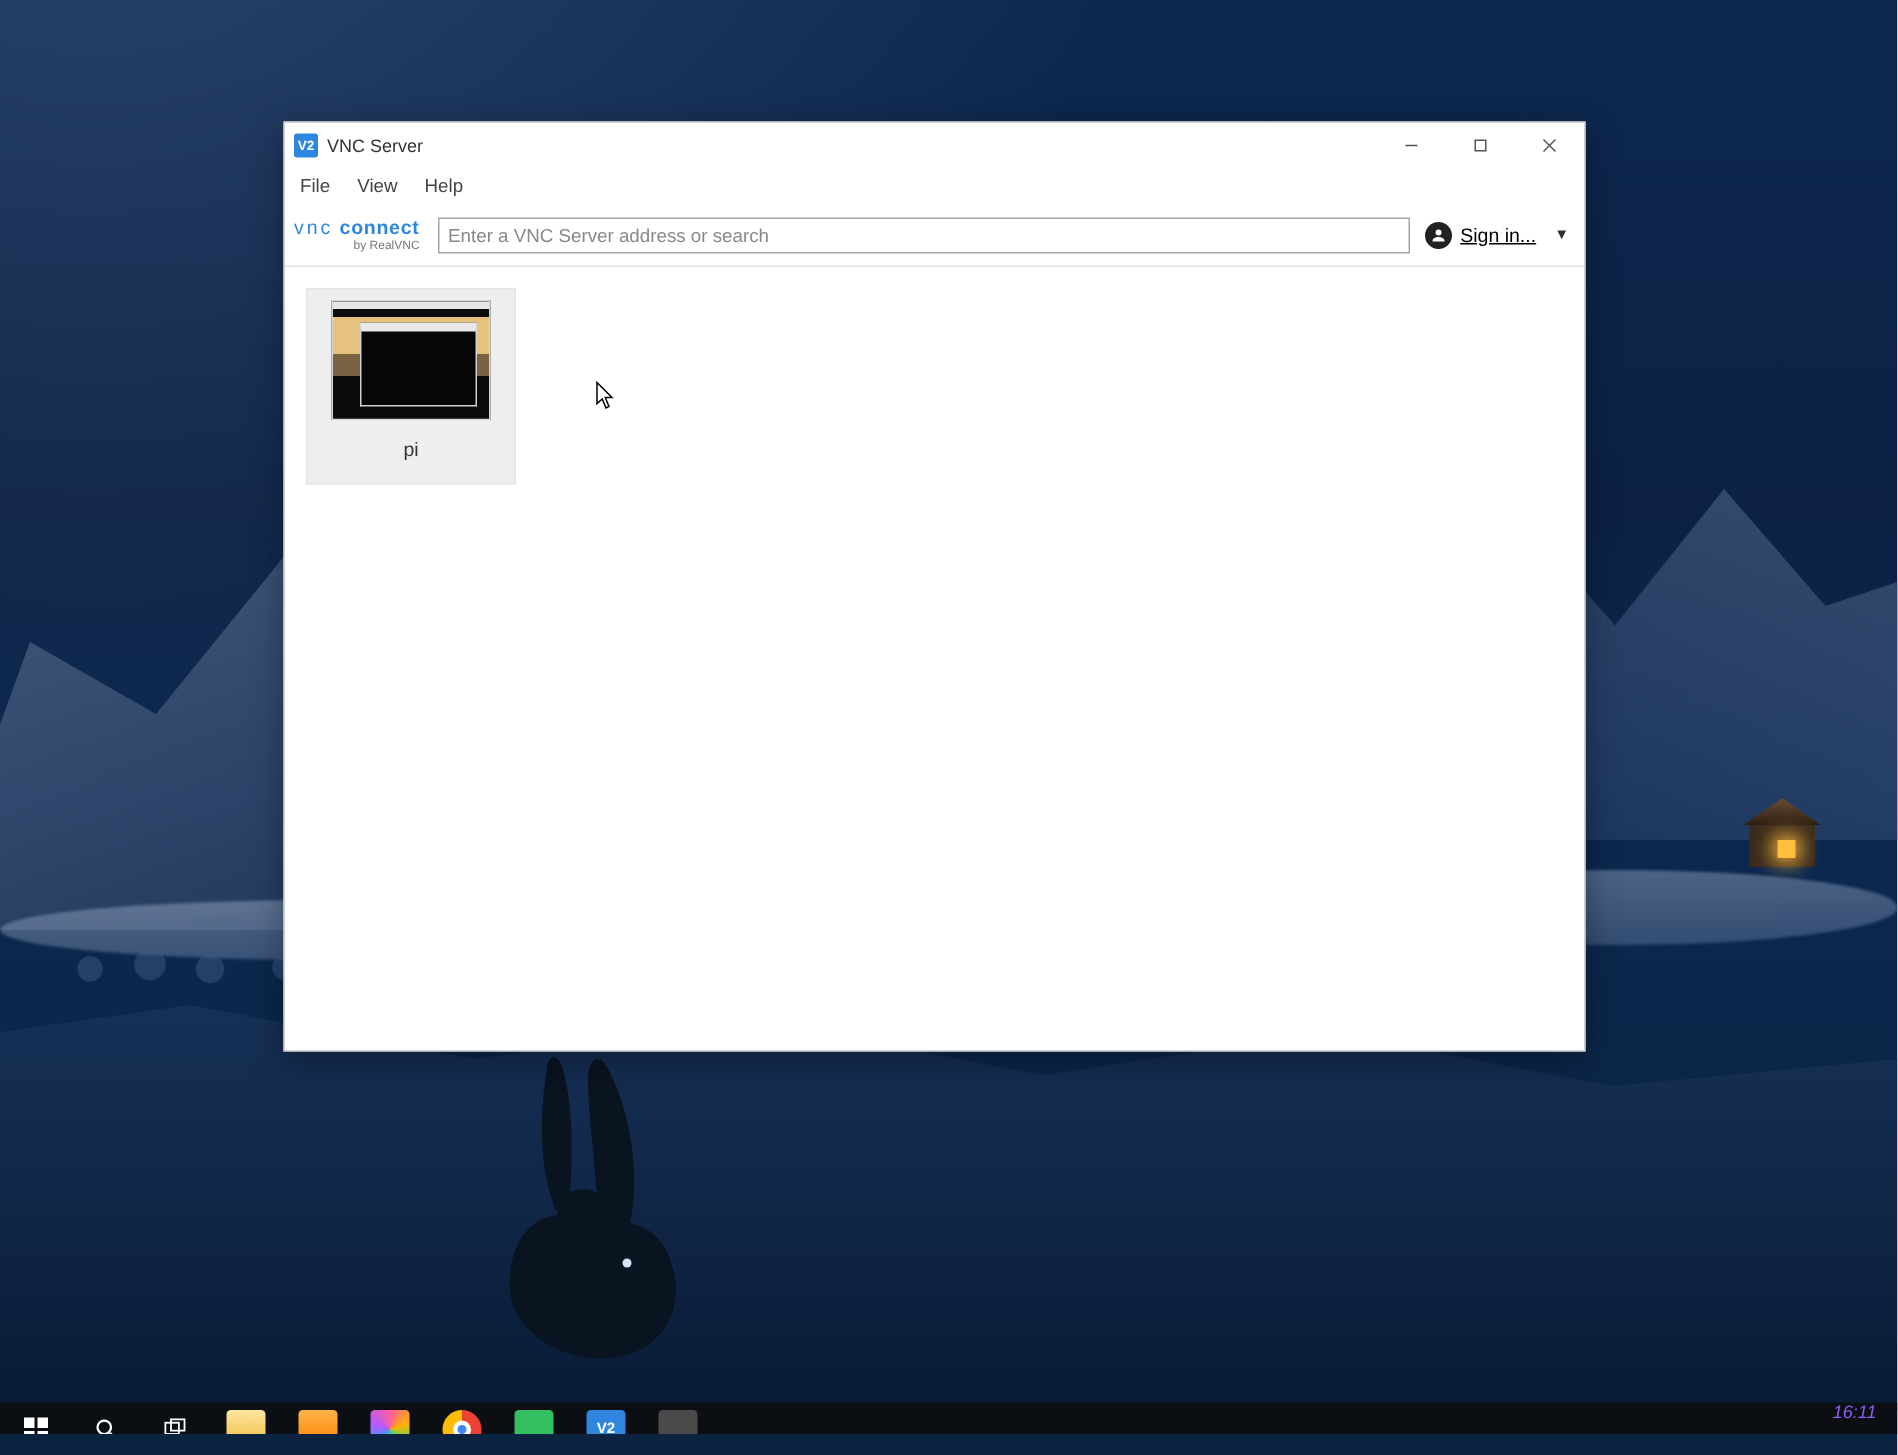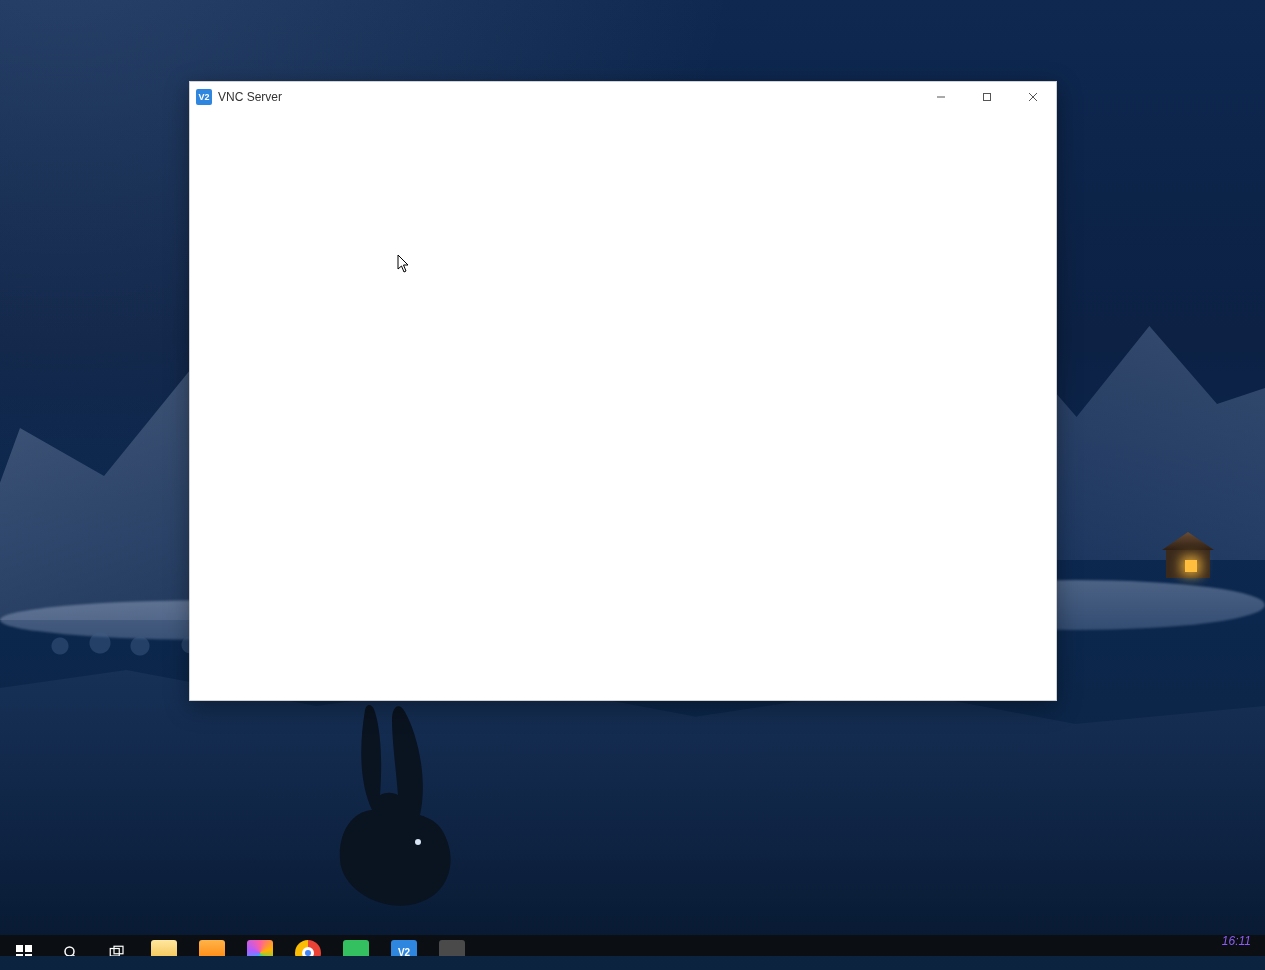--- a/index.html
+++ b/index.html
@@ -149,22 +149,52 @@
         </svg>
     </div>
     <div class="winbtn close">
       <svg viewBox="0 0 10 10">
           <line x1="1" y1="1" x2="9" y2="9" stroke="currentColor" stroke-width="1"></line>
           <line x1="9" y1="1" x2="1" y2="9" stroke="currentColor" stroke-width="1"></line>
         </svg>
     </div>
   </div>
 
-
-
+  <div class="menubar">
+    <span>File</span>
+    <span>View</span>
+    <span>Help</span>
+  </div>
+
+  <div class="toolbar">
+    <div class="logo">
+      <div class="logo-main">
+        <span class="thin">vnc</span>
+        <span>connect</span>
+      </div>
+      <div class="logo-sub">by RealVNC</div>
+    </div>
+    <input class="addr" type="text" placeholder="Enter a VNC Server address or search" style="">
+    <div class="signin">
+      <span class="avatar">
+        <svg viewBox="0 0 24 24">
+            <path d="M12 12a4 4 0 1 0-4-4 4 4 0 0 0 4 4zm0 2c-3.3 0-8 1.7-8 5v1h16v-1c0-3.3-4.7-5-8-5z"></path>
+          </svg>
+      </span>
+      <span class="label">Sign in...</span>
+      <span class="caret">▼</span>
+    </div>
+  </div>
+
+  <div class="content">
+    <div class="conn">
+      <div class="thumb"></div>
+      <div class="conn-label">pi</div>
+    </div>
+  </div>
 </div>
 
 <div class="cursor">
   <svg viewBox="0 0 14 20">
     <path d="M1 1 L1 15 L4.5 12 L7 18 L9 17 L6.5 11 L11 11 Z" fill="#fff" stroke="#000" stroke-width="1"></path>
   </svg>
 </div>
 
 <div class="taskbar">
   <div class="left">

